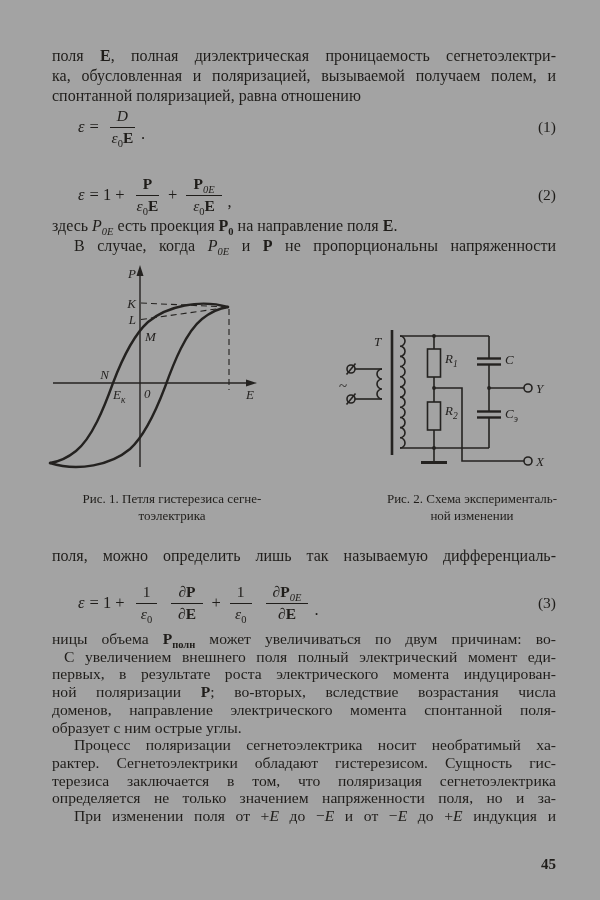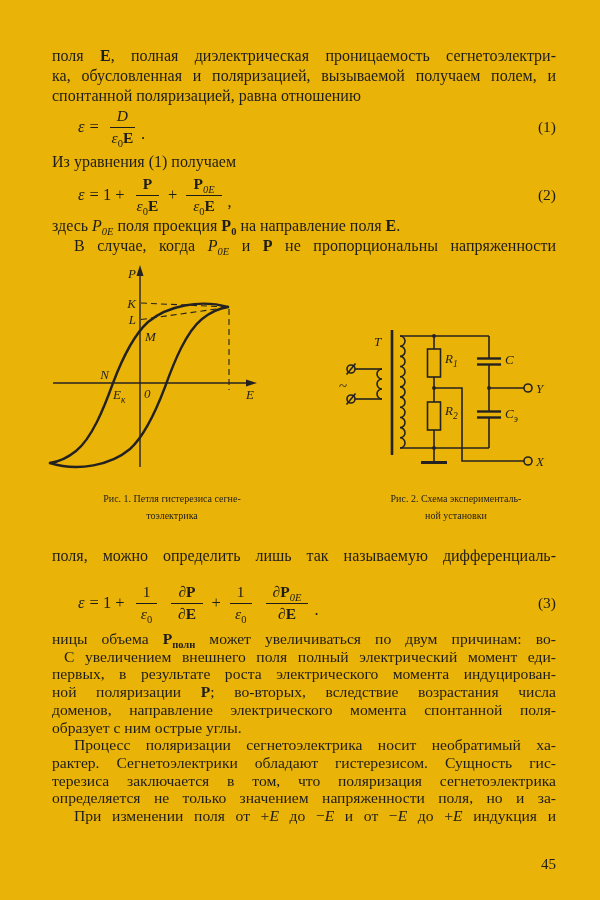--- a/index.html
+++ b/index.html
@@ -1,18 +1,18 @@
 <!DOCTYPE html>
 <html><head>
 <meta charset="utf-8">
 <style>
   html,body { margin:0; padding:0; background:#fbfaf6; }
   .page {
     position:relative; width:600px; height:900px; overflow:hidden;
-    background:#eab308; color:#1f1d1a;
+    background:#a3a3a3; color:#1f1d1a;
     font-family:"Liberation Serif", serif;
   }
   .block { position:absolute; left:52px; width:504px; }
   .body-top { font-size:16px; line-height:20px; }
   .body-bot { font-size:15.6px; line-height:17.7px; }
   .tl  { text-align:justify; text-align-last:justify; }
   .tll { text-align:left; text-align-last:auto; }
   .ind12 { padding-left:12px; }
   .ind22 { padding-left:22px; }
   sub { font-size:10.5px; line-height:0; }
@@ -21,26 +21,26 @@
   .eqbody { display:flex; align-items:center; margin-left:26px; }
   .eqnum { margin-left:auto; font-size:15.5px; }
   .rel { margin:0 7px 0 5px; white-space:pre; }
   .frac { display:inline-flex; flex-direction:column; align-items:center; margin:0 4px; }
   .fnum { padding:0 7px 2px; border-bottom:1.4px solid #1f1d1a; line-height:1.05; font-size:15.5px; text-align:center; }
   .fden { padding-top:2px; line-height:1.05; font-size:15.5px; text-align:right; }
   .plus { margin:0 5px; }
   .tail { transform:translateY(7px); margin-left:2px; }
   .gap  { width:6px; }
   
-  .caption { position:absolute; font-size:10px; line-height:17px; text-align:center; }
+  .caption { position:absolute; font-size:13px; line-height:17px; text-align:center; }
   
   .figsvg { position:absolute; }
   .figlab { font-style:italic; font-size:13px; fill:#242220; font-family:"Liberation Serif", serif; }
   .ssub { font-size:9.5px; }
-  .pagenum { position:absolute; left:52px; width:504px; top:856px; text-align:right; font-size:15px; font-weight:normal; }
+  .pagenum { position:absolute; left:52px; width:504px; top:856px; text-align:right; font-size:15px; font-weight:bold; }
 </style>
 </head>
 <body>
 
 <div class="page">
 
   <div class="block body-top" style="top:46px;">
     <div class="tl"><span>поля </span><span style="font-weight: bold;">Е</span><span>, полная диэлектрическая проницаемость сегнетоэлектри-</span></div>
     <div class="tl"><span>ка, обусловленная и поляризацией, вызываемой получаем полем, и</span></div>
     <div class="tll"><span>спонтанной поляризацией, равна отношению</span></div>
@@ -52,44 +52,41 @@
       <span class="rel">=</span>
       <span class="frac">
         <span class="fnum"><i>D</i></span>
         <span class="fden"><i>ε</i><sub>0</sub><b>E</b></span>
       </span>
       <span class="tail">.</span>
     </div>
     <span class="eqnum">(1)</span>
   </div>
 
-  <div class="block body-top" style="top:152px;">
-    <div class="tll"><span>Из уравнения (1) получаем</span></div>
-  </div>
 
   <div class="eqrow" style="top:170px; height:50px;">
     <div class="eqbody">
       <i>ε</i>
       <span class="rel">= 1 +</span>
       <span class="frac">
         <span class="fnum"><b>P</b></span>
         <span class="fden"><i>ε</i><sub>0</sub><b>E</b></span>
       </span>
       <span class="plus">+</span>
       <span class="frac">
         <span class="fnum"><b>P</b><sub><i>0E</i></sub></span>
         <span class="fden"><i>ε</i><sub>0</sub><b>E</b></span>
       </span>
       <span class="tail">,</span>
     </div>
     <span class="eqnum">(2)</span>
   </div>
 
   <div class="block body-top" style="top:216px;">
-    <div class="tll"><span>здесь </span><span style="font-style: italic;">P</span><sub style="font-style: italic;">0E</sub><span> поля проекция </span><span style="font-weight: bold;">P</span><sub style="font-weight: bold;">0</sub><span> на направление поля </span><span style="font-weight: bold;">Е</span><span>.</span></div>
+    <div class="tll"><span>здесь </span><span style="font-style: italic;">P</span><sub style="font-style: italic;">0E</sub><span> есть проекция </span><span style="font-weight: bold;">P</span><sub style="font-weight: bold;">0</sub><span> на направление поля </span><span style="font-weight: bold;">Е</span><span>.</span></div>
     <div class="tl ind22"><span>В случае, когда </span><span style="font-style: italic;">P</span><sub style="font-style: italic;">0E</sub><span> и </span><span style="font-weight: bold;">Р</span><span> не пропорциональны напряженности</span></div>
   </div>
 
   <svg class="figsvg" style="left:45px; top:262px;" width="222" height="218" viewBox="0 0 222 218">
     <g stroke="#242220" fill="none">
 
       <g>
         <line x1="95" y1="9" x2="95" y2="205" stroke-width="1.4"></line>
         <polygon points="95,3 91.5,14 98.5,14" fill="#242220" stroke="none"></polygon>
       </g>
@@ -197,23 +194,23 @@
     <text class="figlab" x="167" y="42">C</text>
     <text class="figlab" x="167" y="96"><tspan>C</tspan><tspan class="ssub" dy="4">э</tspan></text>
     <text class="figlab" x="198" y="71">Y</text>
     <text class="figlab" x="198" y="144">X</text>
   </svg>
 
   <div class="caption" style="left:52px; top:490px; width:240px;">
     <div>Рис. 1. Петля гистерезиса сегне-</div>
     <div>тоэлектрика</div>
   </div>
-  <div class="caption" style="left:350px; top:490px; width:212px;">
+  <div class="caption" style="left:366px; top:490px; width:212px;">
     <div>Рис. 2. Схема эксперименталь-</div>
-    <div>ной установки</div>
+    <div>ной изменении</div>
   </div>
 
   <div class="block body-top" style="top:546px;">
     <div class="tl"><span>поля, можно определить лишь так называемую дифференциаль-</span></div>
   </div>
 
   <div class="eqrow" style="top:578px; height:50px;">
     <div class="eqbody">
       <i>ε</i>
       <span class="rel">= 1 +</span>

